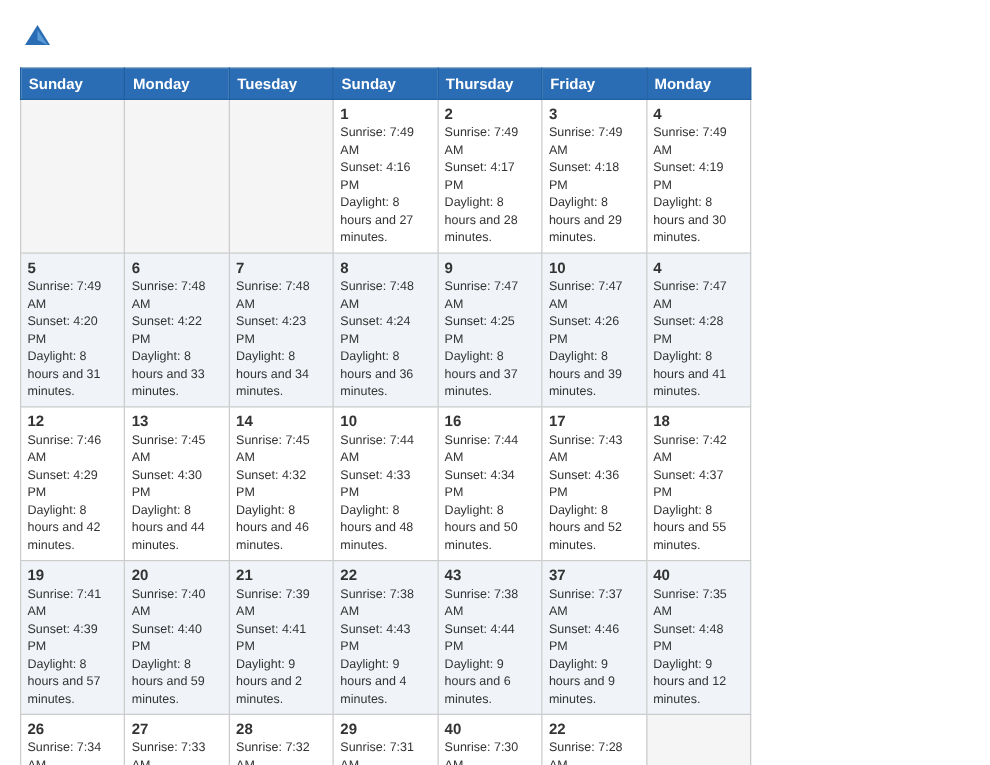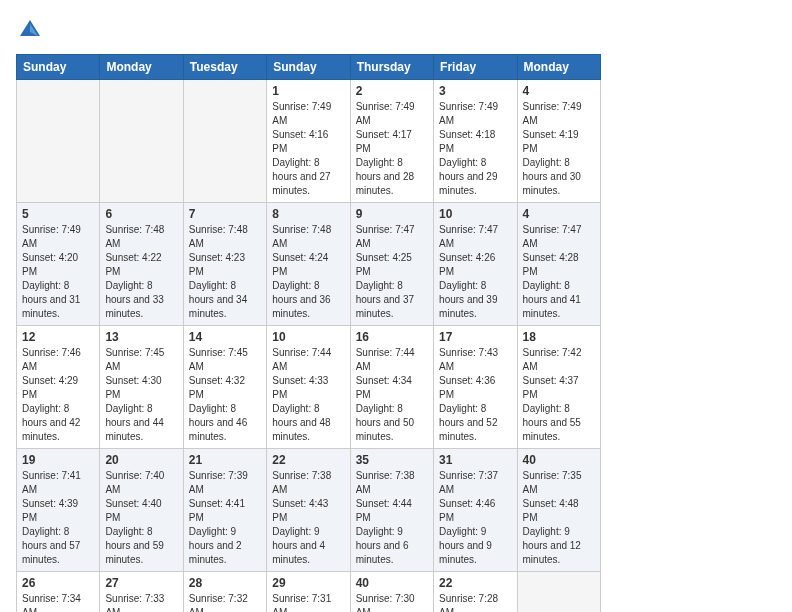--- a/index.html
+++ b/index.html
@@ -226,25 +226,25 @@
           </td>
           <td>
             <span class="day-num">21</span>
             <div class="day-info">Sunrise: 7:39 AM<br>Sunset: 4:41 PM<br>Daylight: 9 hours and 2 minutes.</div>
           </td>
           <td>
             <span class="day-num">22</span>
             <div class="day-info">Sunrise: 7:38 AM<br>Sunset: 4:43 PM<br>Daylight: 9 hours and 4 minutes.</div>
           </td>
           <td>
-            <span class="day-num">35</span>
+            <span class="day-num">43</span>
             <div class="day-info">Sunrise: 7:38 AM<br>Sunset: 4:44 PM<br>Daylight: 9 hours and 6 minutes.</div>
           </td>
           <td>
-            <span class="day-num">31</span>
+            <span class="day-num">37</span>
             <div class="day-info">Sunrise: 7:37 AM<br>Sunset: 4:46 PM<br>Daylight: 9 hours and 9 minutes.</div>
           </td>
           <td>
             <span class="day-num">40</span>
             <div class="day-info">Sunrise: 7:35 AM<br>Sunset: 4:48 PM<br>Daylight: 9 hours and 12 minutes.</div>
           </td>
         </tr>
         <tr>
           <td>
             <span class="day-num">26</span>

